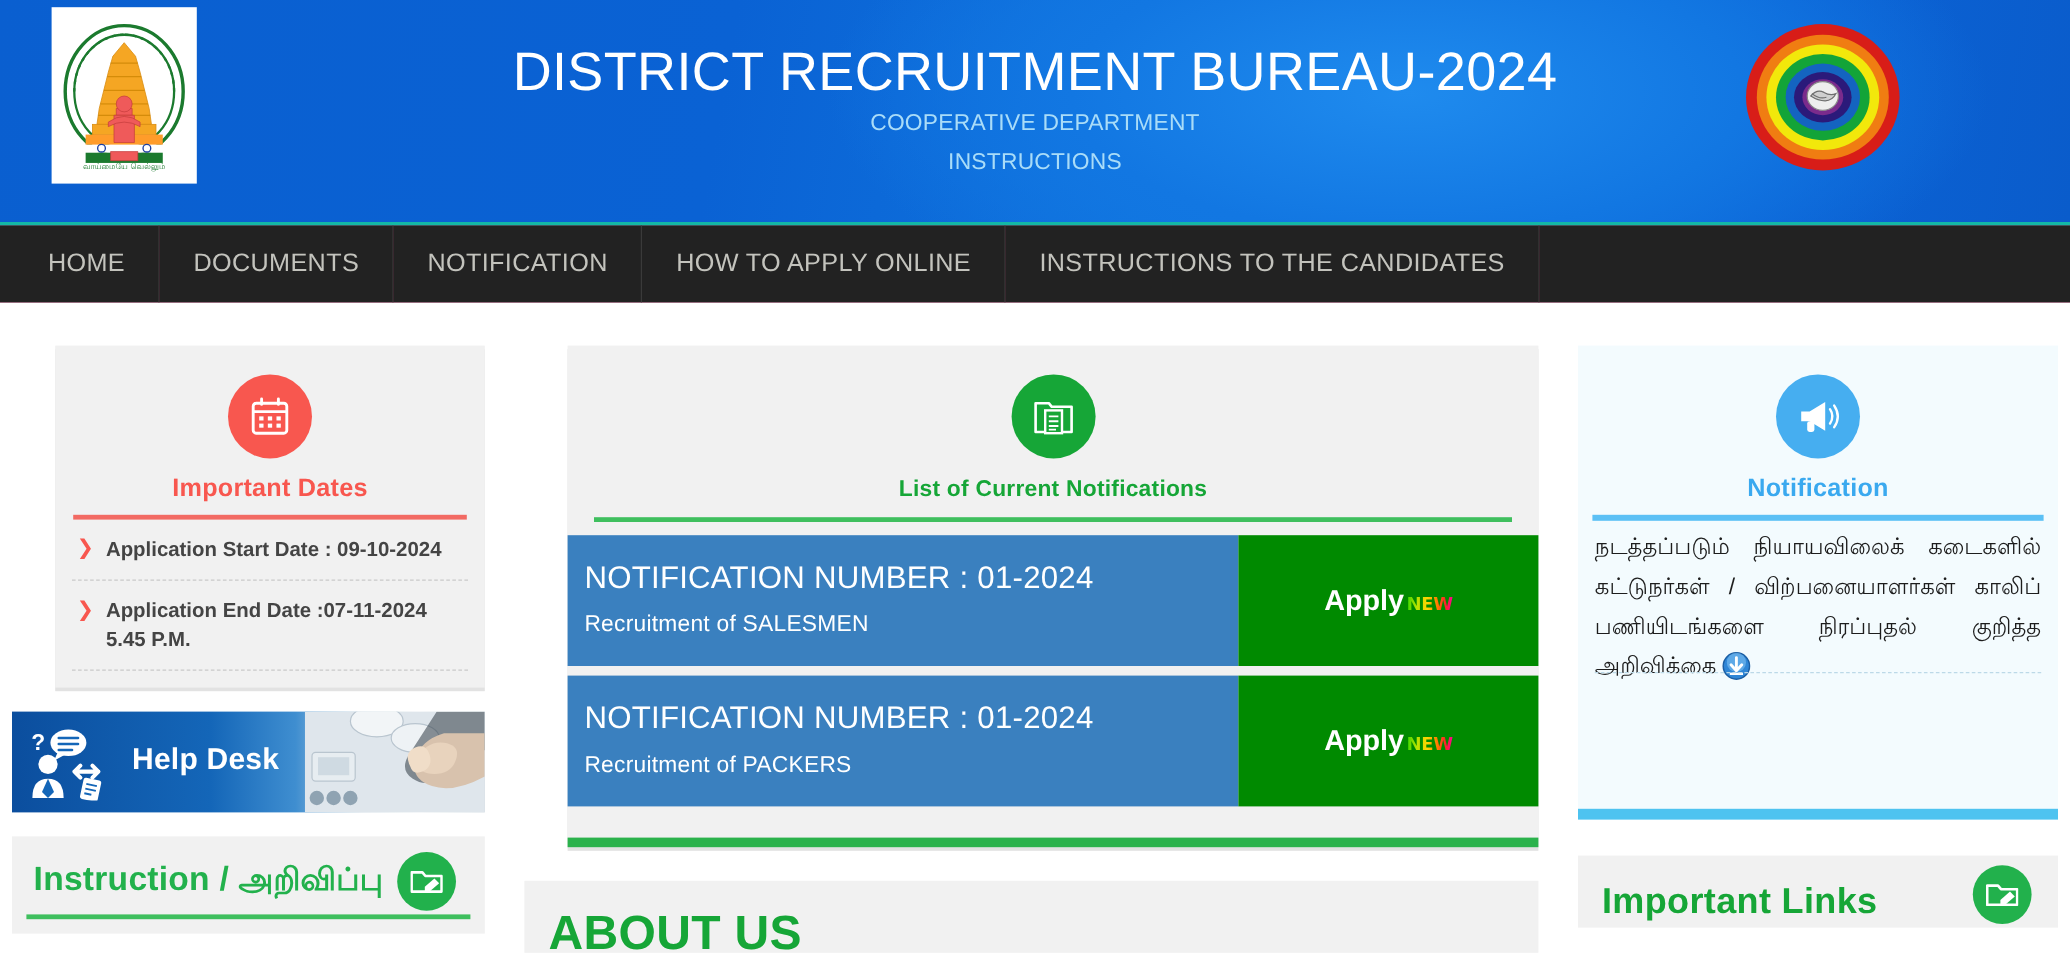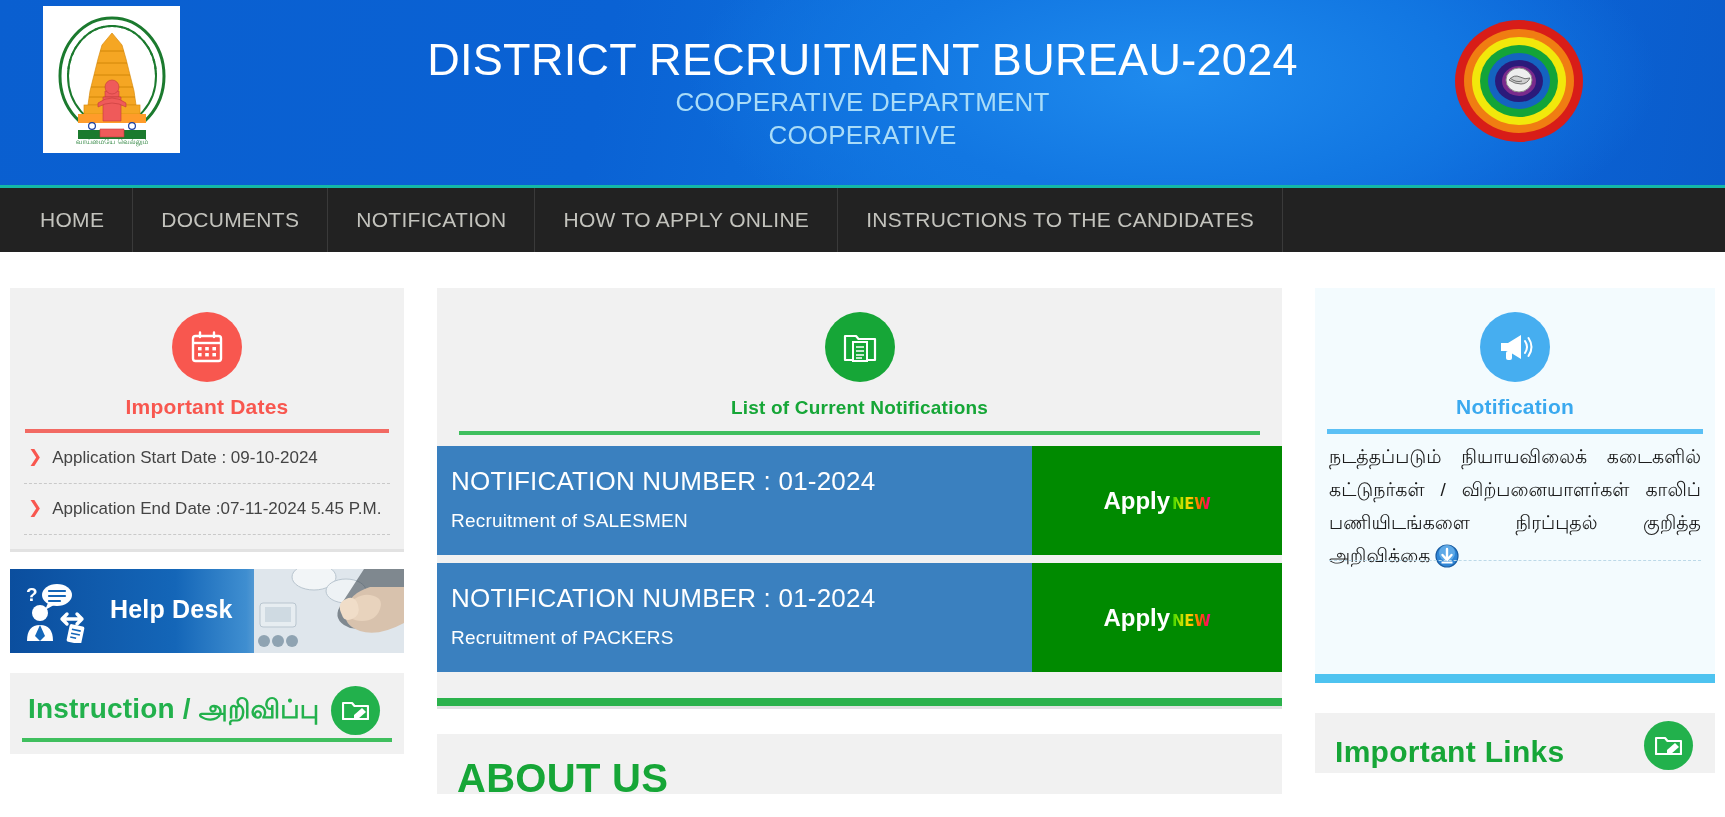--- a/index.html
+++ b/index.html
@@ -14,36 +14,36 @@
   
   .header{
     position:relative;height:185px;
     background:#0b63d6;
     background-image:
       radial-gradient(ellipse 620px 260px at 68% 42%, #1f8bee 0%, #1277e2 45%, rgba(10,95,208,0) 78%),
       linear-gradient(100deg,#0a5fd0 0%,#0a62d4 35%,#1077e0 60%,#0b63d6 85%,#0a5ccb 100%);
     overflow:hidden;
   }
   .emblem{
-    position:absolute;left:43px;top:6px;width:137px;height:147px;
+    position:absolute;left:43px;top:6px;width:121px;height:147px;
     background:#ffffff;display:flex;align-items:center;justify-content:center;
   }
   .emblem svg{display:block;}
 
   .titleblock{
     position:absolute;left:0;top:0;width:1725px;height:185px;
     display:flex;flex-direction:column;align-items:center;justify-content:flex-start;
     padding-top:34px;box-sizing:border-box;pointer-events:none;
   }
   .main-title{
     color:#ffffff;font-size:45px;line-height:52px;font-weight:400;
     letter-spacing:0.3px;white-space:nowrap;
   }
   .sub-title{
-    color:#a9dcf8;font-size:26px;line-height:33px;font-weight:400;letter-spacing:0.2px;
+    color:#a9dcf8;font-size:19px;line-height:33px;font-weight:400;letter-spacing:0.2px;
   }
   .coop-logo{position:absolute;right:140px;top:18px;width:132px;height:126px;}
 
   
   .nav{
     height:64px;background:#be185d;display:flex;align-items:stretch;
     border-top:3px solid #14b8a6;
   }
   .nav-item{
     display:flex;align-items:center;padding:0 28px;
@@ -57,42 +57,42 @@
   
   .content{
     position:relative;display:flex;align-items:flex-start;
     padding:0 10px;box-sizing:border-box;width:1725px;
   }
   .col-left{width:394px;margin-top:36px;}
   .col-mid{flex:1;margin:36px 33px 0 33px;}
   .col-right{width:400px;margin-top:36px;}
 
   
-  .card{background:#f1f1f1;box-shadow:0 3px 0 0 #e2e2e2;}
+  .card{background:#f1f1f1;box-shadow:0 3px 0 0 #e2e2e2;margin-left:36px;}
   .card-icon{
     width:70px;height:70px;border-radius:50%;
     display:flex;align-items:center;justify-content:center;margin:0 auto;
   }
   .card-head{padding:24px 0 0 0;text-align:center;}
   .card-title{
     font-size:21px;font-weight:bold;margin-top:13px;letter-spacing:.2px;
   }
 
   
   .dates-card{padding-bottom:14px;}
   .dates-icon{background:#f8574f;}
   .dates-title{color:#f8574f;}
   .dates-rule{height:4px;background:#f26a63;margin:10px 15px 0 15px;}
   .dates-list{padding:0 14px;}
   .date-row{
     display:flex;align-items:flex-start;gap:10px;
     padding:13px 4px 13px 4px;border-bottom:1px dashed #c9c9c9;
   }
   .date-chev{color:#f8574f;font-size:17px;font-weight:bold;line-height:22px;}
-  .date-text{color:#444444;font-size:17px;font-weight:normal;line-height:24px;}
+  .date-text{color:#444444;font-size:17px;font-weight:bold;line-height:24px;}
 
   
   .helpdesk{
     margin-top:20px;height:84px;position:relative;overflow:hidden;
     background:linear-gradient(90deg,#0b4e9e 0%,#1466b8 42%,#3f8ed0 60%,#c9d7e2 74%,#e8eef3 86%,#cfd9e1 100%);
     cursor:pointer;
   }
   .helpdesk-text{
     position:absolute;left:100px;top:26px;color:#ffffff;
     font-size:25px;font-weight:bold;letter-spacing:.2px;
@@ -212,21 +212,21 @@
           <path d="M50 90 q14 -10 28 0 v4 q-14 -8 -28 0 z"></path>
           <path d="M52 116 h24 v8 h-24 z"></path>
         </g>
         <text x="64" y="131" font-size="7" fill="#1b7a2e" text-anchor="middle" font-family="DejaVu Sans, sans-serif">வாய்மையே வெல்லும்</text>
       </svg>
     </div>
 
     <div class="titleblock">
       <div class="main-title">DISTRICT RECRUITMENT BUREAU-2024</div>
       <div class="sub-title">COOPERATIVE DEPARTMENT</div>
-      <div class="sub-title">COOPERATIVE</div>
+      <div class="sub-title">INSTRUCTIONS</div>
     </div>
 
     <div class="coop-logo">
       <svg width="132" height="126" viewBox="0 0 132 126" aria-hidden="true">
         <ellipse cx="66" cy="63" rx="64" ry="61" fill="#d81d18"></ellipse>
         <ellipse cx="66" cy="63" rx="55" ry="52" fill="#f07d12"></ellipse>
         <ellipse cx="66" cy="63" rx="47" ry="44" fill="#f2e80b"></ellipse>
         <ellipse cx="66" cy="63" rx="39" ry="36" fill="#13a438"></ellipse>
         <ellipse cx="66" cy="63" rx="31" ry="28" fill="#1464c0"></ellipse>
         <ellipse cx="66" cy="63" rx="24" ry="21" fill="#2b1a7a"></ellipse>

